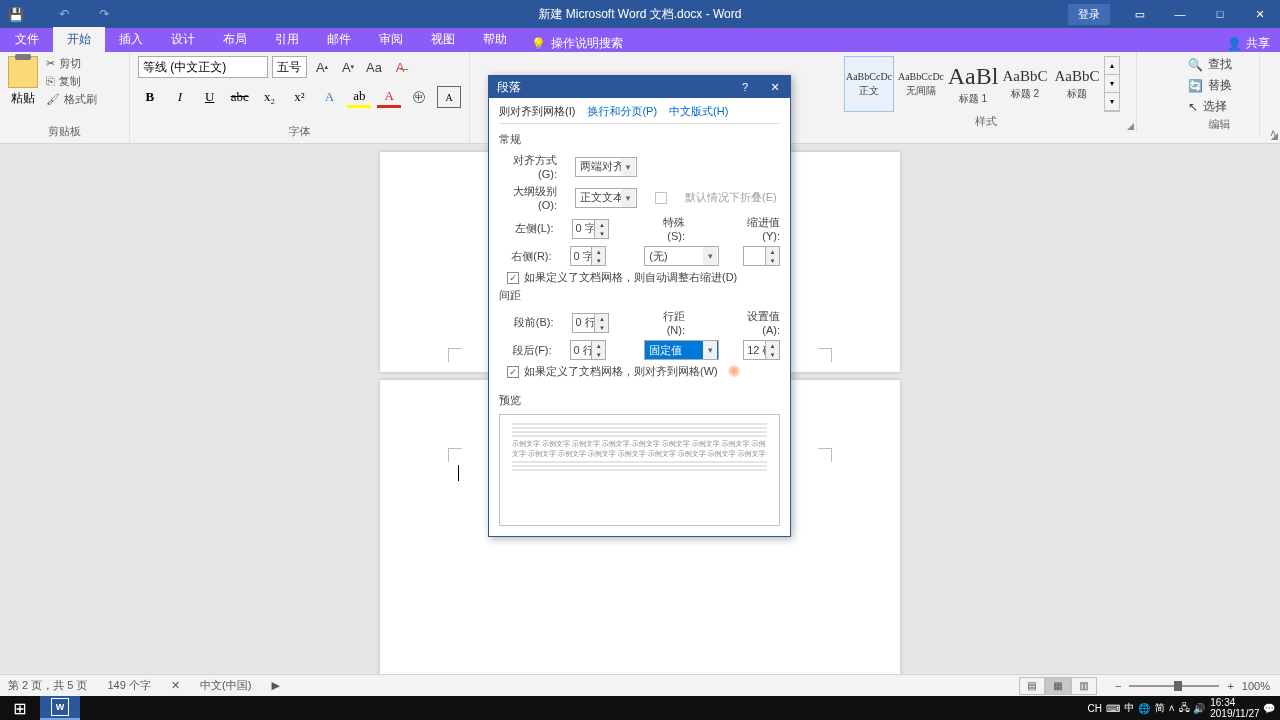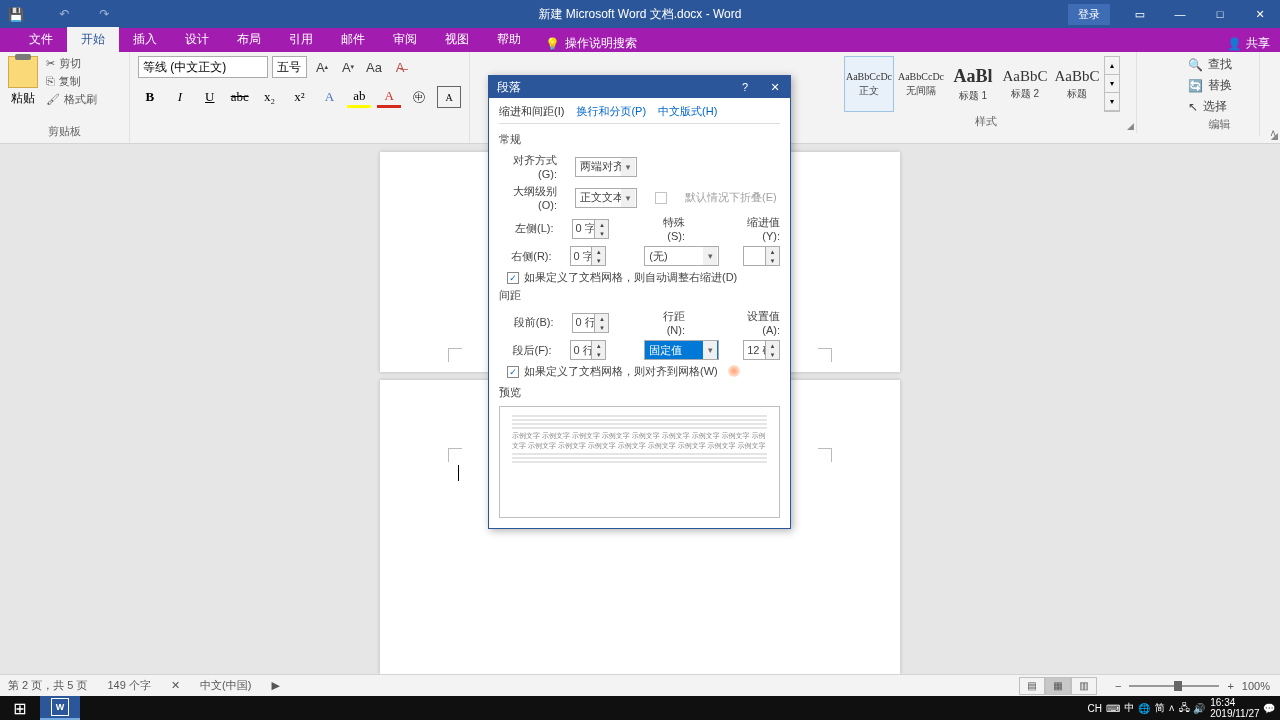--- a/index.html
+++ b/index.html
@@ -8,21 +8,21 @@
 
 .titlebar { height: 28px; background: #2b579a; display: flex; align-items: center; color: #fff; font-size: 12px; }
 .titlebar .save-icon { margin-left: 8px; font-size: 13px; }
 .titlebar .undo-redo { margin-left: 35px; display: flex; gap: 30px; color: #a0b4d4; }
 .titlebar .title { position: absolute; left: 50%; transform: translateX(-50%); color: #fff; }
 .titlebar .right { position: absolute; right: 0; display: flex; align-items: center; gap: 0; }
 .titlebar .login { background: #3e6db5; padding: 3px 10px; font-size: 11px; margin-right: 10px; }
 .titlebar .win-btn { width: 40px; height: 28px; display: flex; align-items: center; justify-content: center; font-size: 11px; }
 
 
-.ribbon-tabs { height: 24px; background: #a21caf; display: flex; align-items: flex-end; padding-left: 15px; }
+.ribbon-tabs { height: 24px; background: #8b5cf6; display: flex; align-items: flex-end; padding-left: 1px; }
 .ribbon-tabs .tab { padding: 4px 14px; font-size: 12px; color: #fff; cursor: pointer; }
 .ribbon-tabs .tab.active { background: #f3f3f3; color: #2b579a; }
 .ribbon-tabs .tell-me { margin-left: 10px; color: #fff; font-size: 12px; display: flex; align-items: center; gap: 5px; }
 .ribbon-tabs .share { position: absolute; right: 10px; color: #fff; font-size: 12px; display: flex; align-items: center; gap: 4px; }
 
 
 .ribbon { height: 92px; background: #f3f3f3; border-bottom: 1px solid #d4d4d4; display: flex; position: relative; }
 .ribbon-group { border-right: 1px solid #e1e1e1; padding: 4px 8px 2px; display: flex; flex-direction: column; justify-content: space-between; }
 .ribbon-group-label { font-size: 11px; color: #666; text-align: center; padding: 2px 0; }
 .clipboard-group { width: 130px; }
@@ -46,21 +46,21 @@
 .underline { text-decoration: underline; }
 .strike { text-decoration: line-through; }
 .sub { font-size: 10px; }
 .font-color-a { color: #d52b1e; border-bottom: 3px solid #d52b1e; }
 
 .styles-group { width: 305px; padding-left: 12px; position: absolute; left: 832px; }
 .style-gallery { display: flex; gap: 2px; align-items: center; }
 .style-item { width: 50px; height: 56px; border: 1px solid transparent; display: flex; flex-direction: column; align-items: center; justify-content: center; font-size: 10px; }
 .style-item.sel { border: 1px solid #a0c4e8; background: #e8f0fa; }
 .style-item .preview { font-family: "SimSun", serif; color: #333; }
-.style-item .preview.big { font-size: 18px; font-weight: bold; }
+.style-item .preview.big { font-size: 24px; font-weight: normal; }
 .style-item .lbl { font-size: 10px; color: #444; margin-top: 2px; }
 .gallery-more { width: 16px; display: flex; flex-direction: column; border: 1px solid #c0c0c0; height: 56px; }
 .gallery-more div { flex: 1; display: flex; align-items: center; justify-content: center; font-size: 8px; border-bottom: 1px solid #c0c0c0; }
 
 .edit-group { position: absolute; right: 20px; width: 80px; }
 .edit-items { display: flex; flex-direction: column; gap: 4px; font-size: 12px; color: #444; }
 .edit-items div { display: flex; align-items: center; gap: 5px; }
 
 .ribbon-collapse { position: absolute; right: 4px; bottom: 4px; font-size: 10px; color: #666; }
 .dialog-launcher { position: absolute; right: 2px; bottom: 2px; font-size: 9px; color: #888; }
@@ -206,20 +206,21 @@
         <span class="btn strike">abc</span>
         <span class="btn sub">x₂</span>
         <span class="btn sub">x²</span>
         <span class="btn" style="color:#4472c4">A</span>
         <span class="btn" style="border-bottom:3px solid #ffff00">ab</span>
         <span class="btn font-color-a">A</span>
         <span class="btn">㊥</span>
         <span class="btn" style="border:1px solid #666;font-size:10px">A</span>
       </div>
     </div>
+    <div class="ribbon-group-label">字体</div>
     <span class="dialog-launcher">◢</span>
   </div>
 
   <div class="ribbon-group styles-group">
     <div class="style-gallery">
       <div class="style-item sel">
           <div class="preview">AaBbCcDc</div>
           <div class="lbl">正文</div>
         </div>
       <div class="style-item">
@@ -283,21 +284,21 @@
 <div class="dialog">
   <div class="dialog-title">
     <span>段落</span>
     <div class="dlg-btns">
       <span class="dlg-btn">?</span>
       <span class="dlg-btn">✕</span>
     </div>
   </div>
   <div class="dialog-body">
     <div class="dlg-tabs">
-      <span class="dlg-tab active">缩进和间距(I)</span>
+      <span class="dlg-tab active">则对齐到网格(I)</span>
       <span class="dlg-tab">换行和分页(P)</span>
       <span class="dlg-tab">中文版式(H)</span>
     </div>
 
     <div class="section-hdr">常规</div>
     <div class="form-row">
       <label>对齐方式(G):</label>
       <div class="combo" style="width:62px">
           <span>两端对齐</span>
           <span class="dd">▾</span>
@@ -382,21 +383,21 @@
             <div>▴</div>
             <div>▾</div>
           </div>
         </div>
     </div>
     <div class="chk-row">
         <span class="chk">✓</span>
         <span>如果定义了文档网格，则对齐到网格(W)</span>
       </div>
 
-    <div class="section-hdr" style="margin-top:6px">预览</div>
+    <div class="section-hdr" style="margin-top:14px">预览</div>
     <div class="preview-box">
       <div class="pv-line thin"></div>
         <div class="pv-line thin"></div>
         <div class="pv-line thin"></div>
         <div class="pv-line thin"></div>
       <div class="pv-text">示例文字 示例文字 示例文字 示例文字 示例文字 示例文字 示例文字 示例文字 示例文字 示例文字 示例文字 示例文字 示例文字 示例文字 示例文字 示例文字 示例文字</div>
       <div class="pv-line thin"></div>
         <div class="pv-line thin"></div>
         <div class="pv-line thin"></div>
     </div>

